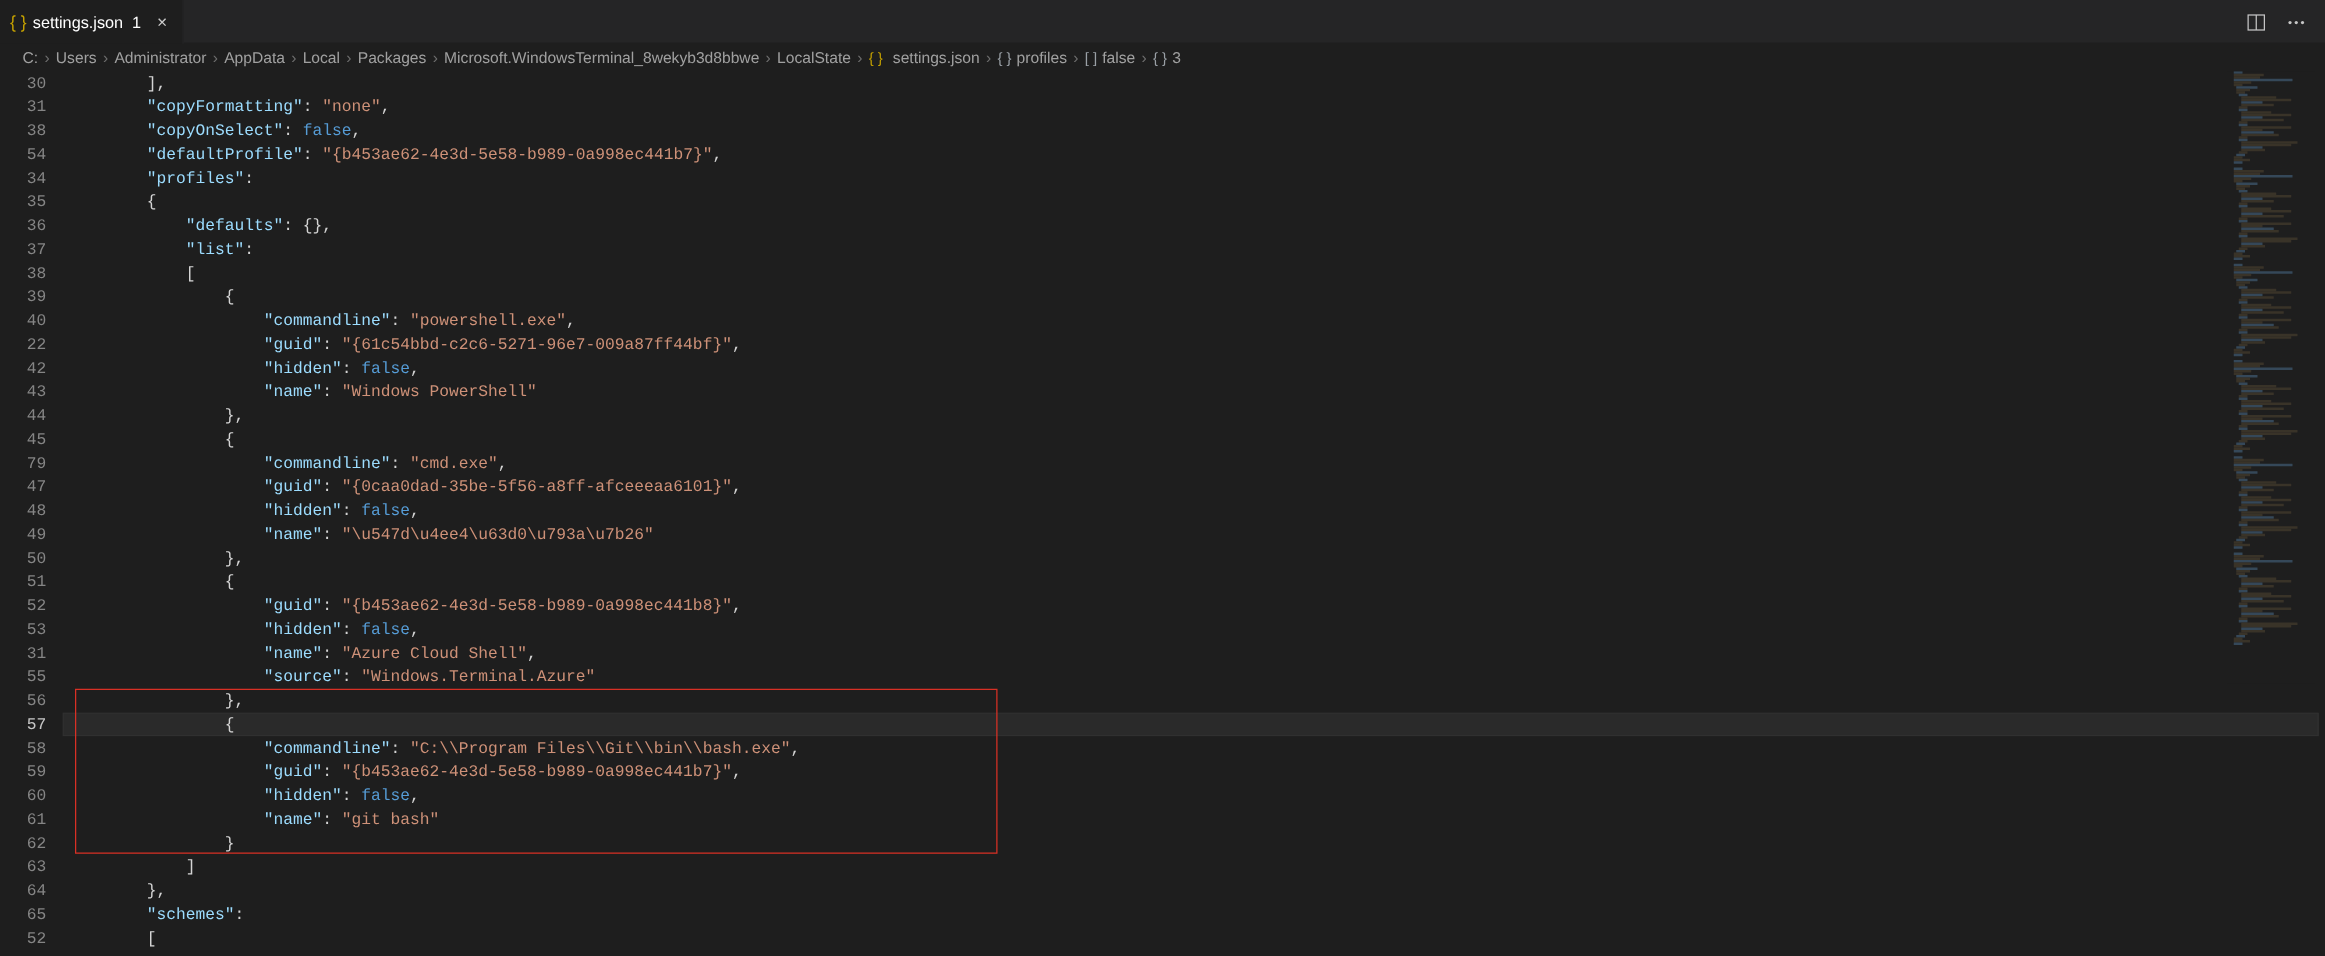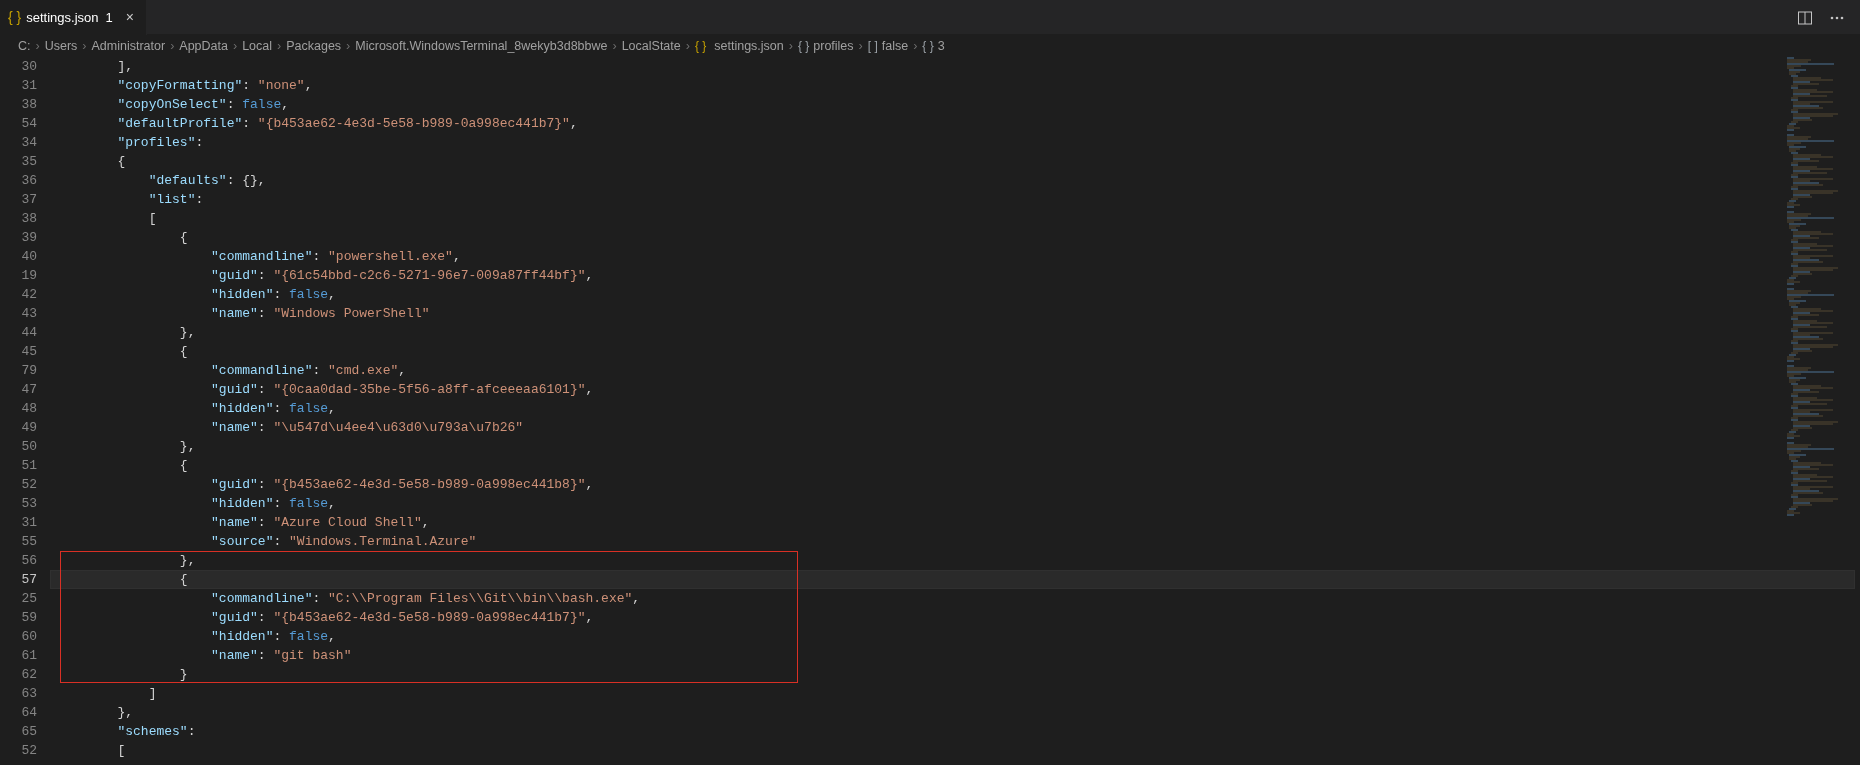--- a/index.html
+++ b/index.html
@@ -211,38 +211,38 @@
       <div>31</div>
       <div>38</div>
       <div>54</div>
       <div>34</div>
       <div>35</div>
       <div>36</div>
       <div>37</div>
       <div>38</div>
       <div>39</div>
       <div>40</div>
-      <div>19</div>
+      <div>22</div>
       <div>42</div>
       <div>43</div>
       <div>44</div>
       <div>45</div>
       <div>79</div>
       <div>47</div>
       <div>48</div>
       <div>49</div>
       <div>50</div>
       <div>51</div>
       <div>52</div>
       <div>53</div>
       <div>31</div>
       <div>55</div>
       <div>56</div>
       <div class="current">57</div>
-      <div>25</div>
+      <div>58</div>
       <div>59</div>
       <div>60</div>
       <div>61</div>
       <div>62</div>
       <div>63</div>
       <div>64</div>
       <div>65</div>
       <div>52</div>
     </div>
   <div class="code"><div class="line"><span>        </span><span class="pun">],</span></div><div class="line"><span>        </span><span class="key">"copyFormatting"</span><span class="pun">: </span><span class="str">"none"</span><span class="pun">,</span></div><div class="line"><span>        </span><span class="key">"copyOnSelect"</span><span class="pun">: </span><span class="bool">false</span><span class="pun">,</span></div><div class="line"><span>        </span><span class="key">"defaultProfile"</span><span class="pun">: </span><span class="str">"{b453ae62-4e3d-5e58-b989-0a998ec441b7}"</span><span class="pun">,</span></div><div class="line"><span>        </span><span class="key">"profiles"</span><span class="pun">:</span></div><div class="line"><span>        </span><span class="pun">{</span></div><div class="line"><span>            </span><span class="key">"defaults"</span><span class="pun">: {},</span></div><div class="line"><span>            </span><span class="key">"list"</span><span class="pun">:</span></div><div class="line"><span>            </span><span class="pun">[</span></div><div class="line"><span>                </span><span class="pun">{</span></div><div class="line"><span>                    </span><span class="key">"commandline"</span><span class="pun">: </span><span class="str">"powershell.exe"</span><span class="pun">,</span></div><div class="line"><span>                    </span><span class="key">"guid"</span><span class="pun">: </span><span class="str">"{61c54bbd-c2c6-5271-96e7-009a87ff44bf}"</span><span class="pun">,</span></div><div class="line"><span>                    </span><span class="key">"hidden"</span><span class="pun">: </span><span class="bool">false</span><span class="pun">,</span></div><div class="line"><span>                    </span><span class="key">"name"</span><span class="pun">: </span><span class="str">"Windows PowerShell"</span></div><div class="line"><span>                </span><span class="pun">},</span></div><div class="line"><span>                </span><span class="pun">{</span></div><div class="line"><span>                    </span><span class="key">"commandline"</span><span class="pun">: </span><span class="str">"cmd.exe"</span><span class="pun">,</span></div><div class="line"><span>                    </span><span class="key">"guid"</span><span class="pun">: </span><span class="str">"{0caa0dad-35be-5f56-a8ff-afceeeaa6101}"</span><span class="pun">,</span></div><div class="line"><span>                    </span><span class="key">"hidden"</span><span class="pun">: </span><span class="bool">false</span><span class="pun">,</span></div><div class="line"><span>                    </span><span class="key">"name"</span><span class="pun">: </span><span class="str">"\u547d\u4ee4\u63d0\u793a\u7b26"</span></div><div class="line"><span>                </span><span class="pun">},</span></div><div class="line"><span>                </span><span class="pun">{</span></div><div class="line"><span>                    </span><span class="key">"guid"</span><span class="pun">: </span><span class="str">"{b453ae62-4e3d-5e58-b989-0a998ec441b8}"</span><span class="pun">,</span></div><div class="line"><span>                    </span><span class="key">"hidden"</span><span class="pun">: </span><span class="bool">false</span><span class="pun">,</span></div><div class="line"><span>                    </span><span class="key">"name"</span><span class="pun">: </span><span class="str">"Azure Cloud Shell"</span><span class="pun">,</span></div><div class="line"><span>                    </span><span class="key">"source"</span><span class="pun">: </span><span class="str">"Windows.Terminal.Azure"</span></div><div class="line"><span>                </span><span class="pun">},</span></div><div class="line current-line"><span>                </span><span class="pun">{</span></div><div class="line"><span>                    </span><span class="key">"commandline"</span><span class="pun">: </span><span class="str">"C:\\Program Files\\Git\\bin\\bash.exe"</span><span class="pun">,</span></div><div class="line"><span>                    </span><span class="key">"guid"</span><span class="pun">: </span><span class="str">"{b453ae62-4e3d-5e58-b989-0a998ec441b7}"</span><span class="pun">,</span></div><div class="line"><span>                    </span><span class="key">"hidden"</span><span class="pun">: </span><span class="bool">false</span><span class="pun">,</span></div><div class="line"><span>                    </span><span class="key">"name"</span><span class="pun">: </span><span class="str">"git bash"</span></div><div class="line"><span>                </span><span class="pun">}</span></div><div class="line"><span>            </span><span class="pun">]</span></div><div class="line"><span>        </span><span class="pun">},</span></div><div class="line"><span>        </span><span class="key">"schemes"</span><span class="pun">:</span></div><div class="line"><span>        </span><span class="pun">[</span></div></div>

